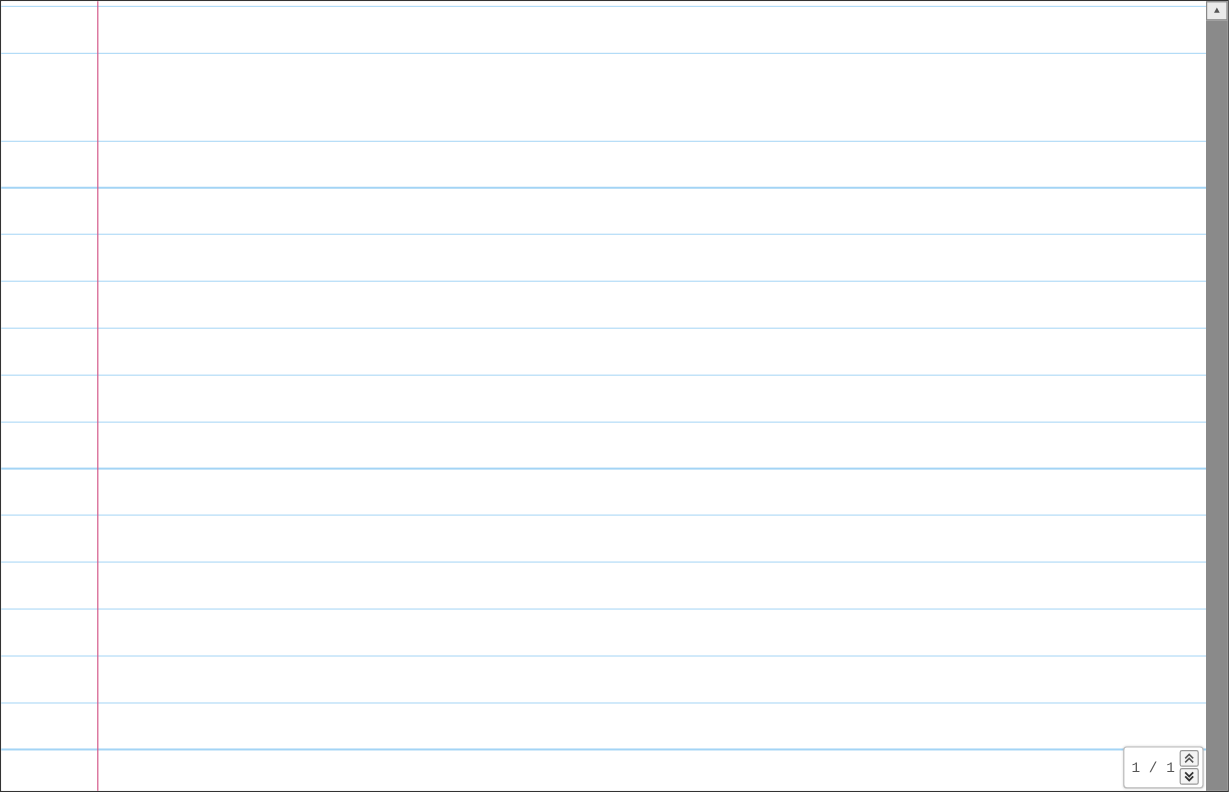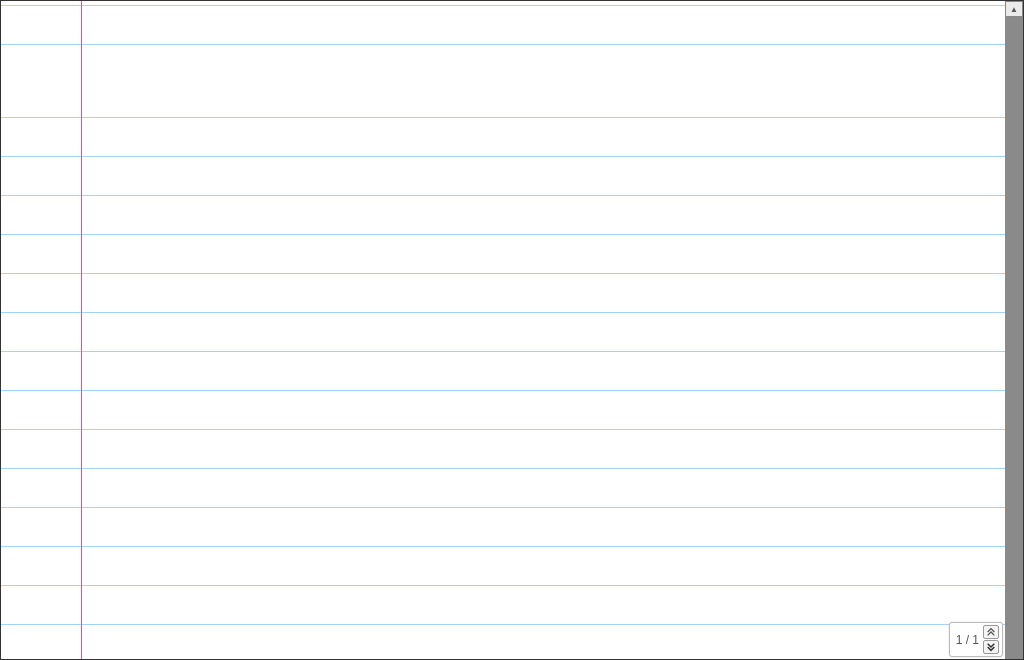--- a/index.html
+++ b/index.html
@@ -15,20 +15,21 @@
       font-family: Arial, sans-serif;
       position: relative;
     }
     
     .viewport {
       position: relative;
       width: 1024px;
       height: 660px;
       border: 1px solid #333;
       background: #fff;
+      font-family: Liberation Mono, monospace;
     }
     
     .paper {
       position: absolute;
       top: 0;
       left: 0;
       right: 18px;
       bottom: 0;
       background: #fff;
     }

